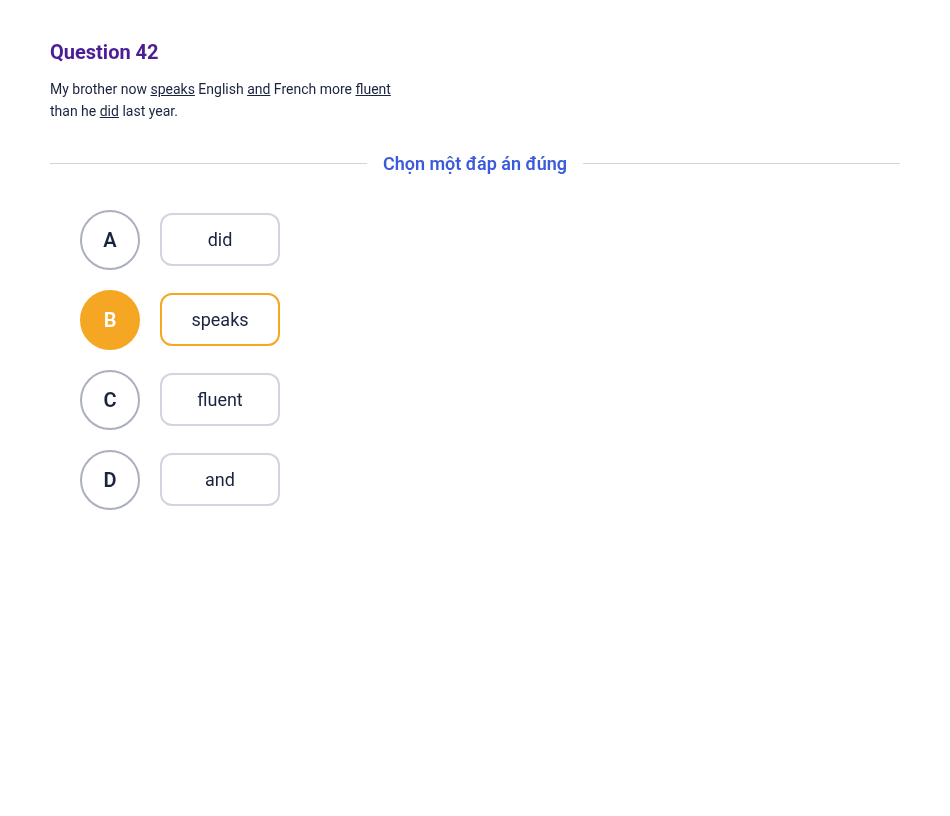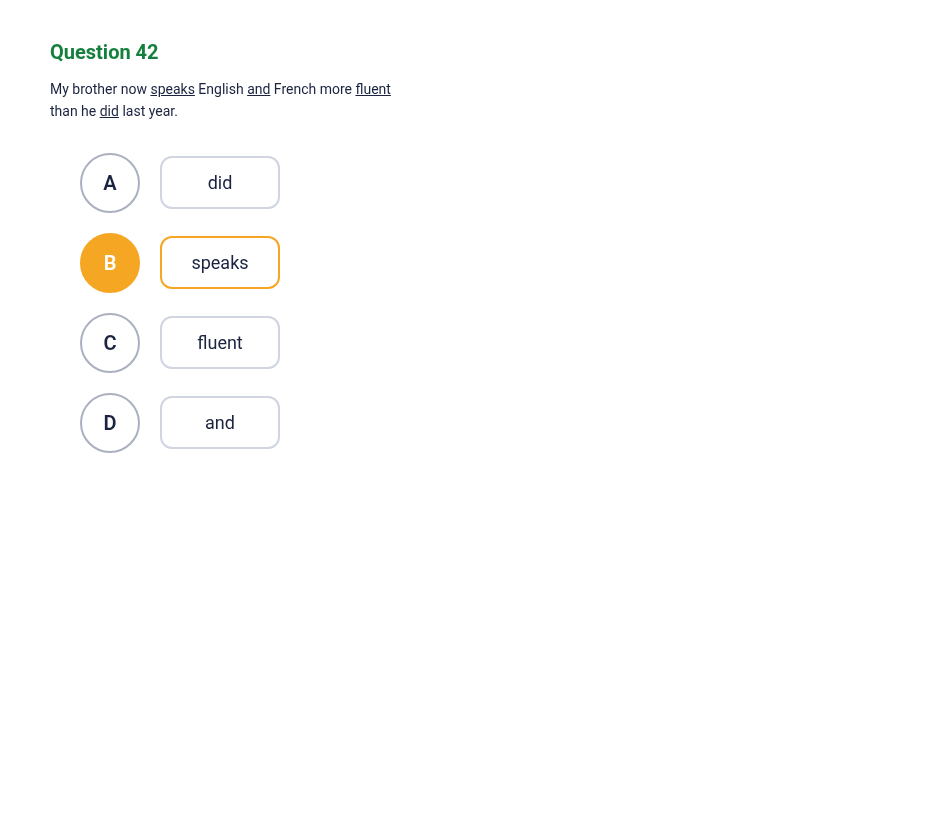--- a/index.html
+++ b/index.html
@@ -14,21 +14,21 @@
       color: #1a2340;
       width: 950px;
       min-height: 816px;
       padding: 40px 50px;
     }
 
     .question-title {
       font-size: 20px;
       font-weight: 700;
       margin-bottom: 14px;
-      color: #15803d;
+      color: #4c1d95;
     }
 
     .question-text {
       font-size: 14px;
       line-height: 1.6;
       margin-bottom: 30px;
       color: #1a2340;
     }
 
     .question-text u {
@@ -113,20 +113,25 @@
 
 <div>
 
   <div class="question-title">Question 42</div>
 
   <div class="question-text">
     My brother now <u>speaks</u> English <u>and</u> French more <u>fluent</u><br>
     than he <u>did</u> last year.
   </div>
 
+  <div class="divider-row">
+    <div class="divider-line"></div>
+    <div class="divider-label">Chọn một đáp án đúng</div>
+    <div class="divider-line"></div>
+  </div>
 
   <div class="options-list">
 
     <div class="option-row">
       <div class="option-circle">
         <span>A</span>
       </div>
       <div class="option-box">
         <span>did</span>
       </div>

